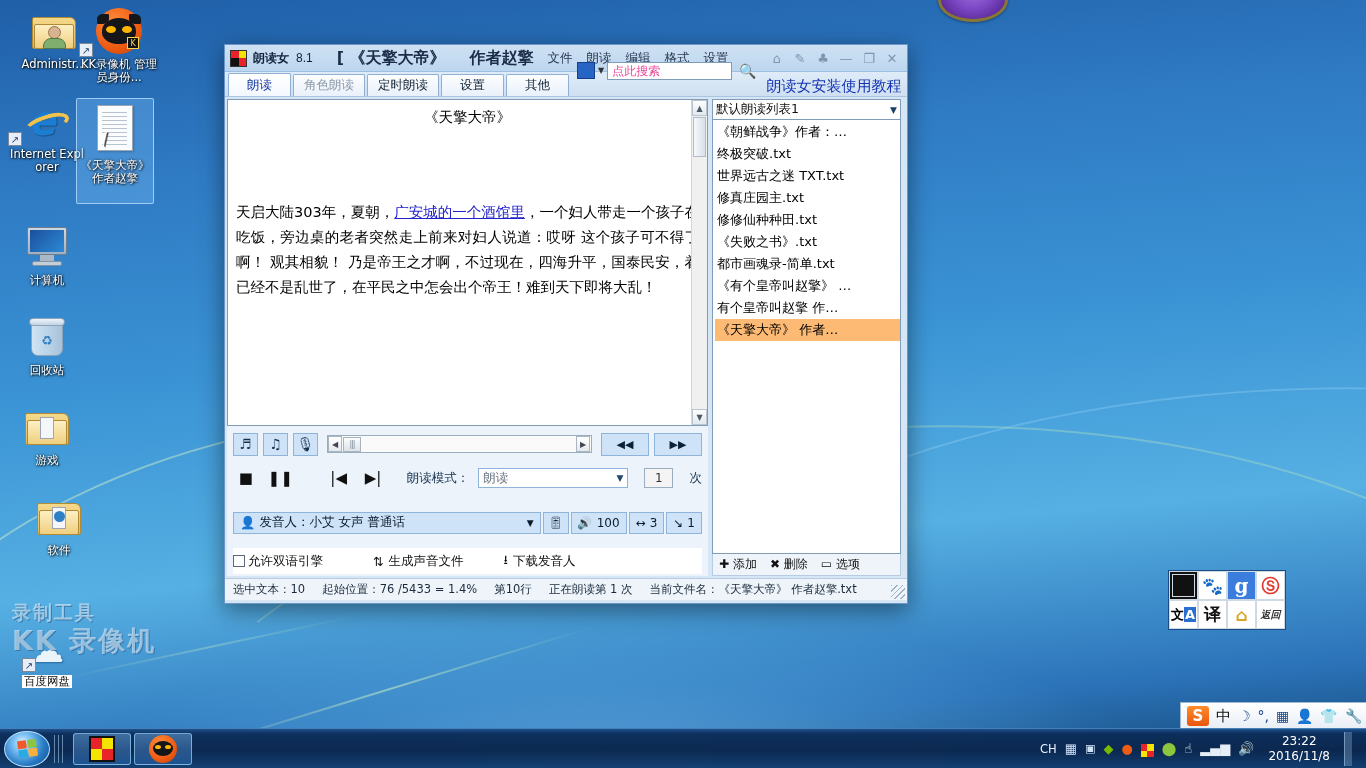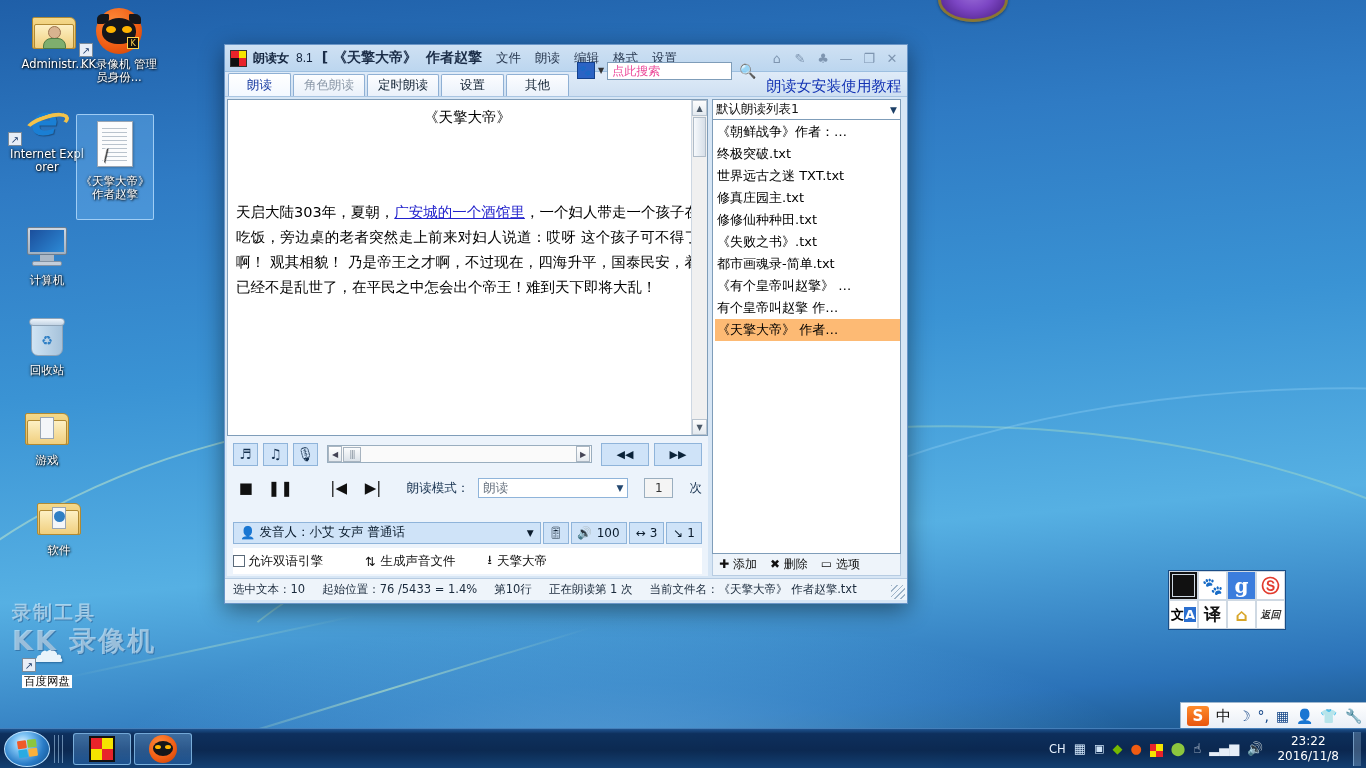--- a/index.html
+++ b/index.html
@@ -93,21 +93,21 @@
   .logo-sq {
     width: 17px; height: 17px; margin-right: 6px;
     display: grid; grid-template-columns: 1fr 1fr; grid-template-rows: 1fr 1fr;
     border: 1px solid #333;
   }
   .logo-sq i { display:block; }
   .title-text {
     font-size: 12px; color: #12233d; font-weight: bold; white-space: nowrap;
     font-family: Liberation Sans, sans-serif;
   }
-  .title-sub { font-size: 14px; color: #1b2d48; font-weight: bold; margin-left: 9px; white-space: nowrap; text-align: right;}
+  .title-sub { font-size: 16px; color: #1b2d48; font-weight: bold; margin-left: 24px; white-space: nowrap; text-align: right;}
   .menu-bar { display: flex; gap: 14px; margin-left: 14px; }
   .menu-bar span { font-size: 12.5px; color: #2a3a52; white-space: nowrap; }
   .win-ctrls { margin-left: auto; display: flex; align-items: center; gap: 9px; padding-right: 8px; }
   .win-ctrls .wc { width: 14px; height: 14px; display:flex; align-items:center; justify-content:center; color:#7e95b0; font-size: 13px; }
 
   .tabstrip {
     height: 25px; display: flex; align-items: flex-end; gap: 2px;
     background: linear-gradient(#dfebf8, #cfe0f2);
     padding: 0 3px; border-bottom: 1px solid #a9c5e2;
   }
@@ -203,21 +203,21 @@
   .voice-box {
     flex: 1; height: 22px; background: #cfe3f8; border: 1px solid #8fb4da;
     display: flex; align-items: center; padding: 0 6px; font-size: 12.5px; color: #0a1b2c;
   }
   .voice-box .cv { margin-left: auto; font-size: 9px; color: #0a1b2c; }
   .mini-btn {
     height: 22px; background: #cfe3f8; border: 1px solid #8fb4da;
     display: flex; align-items: center; justify-content: center; gap: 4px;
     font-size: 12px; color: #0a1b2c; padding: 0 6px; white-space: nowrap;
   }
-  .r4 { height: 26px; margin-top: 2px; gap: 8px; background: #fff; }
+  .r4 { height: 26px; margin-top: 12px; gap: 16px; background: #fff; }
   .chk-wrap { display: flex; align-items: center; gap: 3px; font-size: 12.5px; color: #101010; }
   .chk { width: 12px; height: 12px; border: 1px solid #5a6a7a; background: #fff; }
   .act { display: flex; align-items: center; gap: 5px; font-size: 12.5px; color: #101010; margin-left: 34px; }
 
   .status {
     height: 22px; background: #eef4fa; border-top: 1px solid #b7cce2;
     display: flex; align-items: center; gap: 17px; padding: 0 8px;
     font-size: 11.5px; color: #1a2a3c; white-space: nowrap; position: relative;
   }
   .grip { position:absolute; right: 2px; bottom: 1px; width: 14px; height: 14px;
@@ -281,21 +281,21 @@
   .orb-flag { display: grid; grid-template-columns: 9px 9px; grid-template-rows: 8px 8px; gap: 1px; transform: rotate(-8deg); }
   .orb-flag i { display: block; border-radius: 1px; }
   .tb-grip { width: 12px; height: 28px; margin: 0 4px;
     background: repeating-linear-gradient(90deg, rgba(190,225,255,.5) 0 1px, transparent 1px 4px); }
   .tb-btn {
     width: 58px; height: 32px; margin-left: 3px;
     background: linear-gradient(rgba(130,195,250,.42), rgba(50,120,200,.40));
     border: 1px solid rgba(160,215,255,.65); border-radius: 3px;
     display: flex; align-items: center; justify-content: center;
   }
-  .tray { margin-left: auto; display: flex; align-items: center; gap: 8px; padding-right: 5px; }
+  .tray { margin-left: auto; display: flex; align-items: center; gap: 8px; padding-right: 14px; }
   .tray-txt { color: #e8f3ff; font-size: 11.5px; }
   .clock { color: #fff; font-size: 12px; text-align: center; line-height: 15px; padding: 0 6px; }
 
   
   .imebar {
     position: absolute; right: 0; top: 702px; width: 186px; height: 28px;
     background: linear-gradient(#ffffff, #e8eef6);
     border: 1px solid #9fb8d0; border-right: none;
     display: flex; align-items: center; gap: 7px; padding-left: 6px;
   }
@@ -350,21 +350,21 @@
   <div class="glyph">
     <div style="position:relative;width:46px;height:44px;">
       <div style="position:absolute;left:7px;top:2px;font-size:40px;line-height:40px;color:#1a7fd4;font-weight:bold;font-style:italic;text-shadow:1px 1px 1px rgba(0,0,0,.3);">e</div>
       <div style="position:absolute;left:0;top:16px;width:46px;height:18px;border-radius:50%;border:4px solid #f2c24a;border-left-color:transparent;border-bottom-color:transparent;transform:rotate(-18deg);"></div>
     </div>
     <div class="shortcut-arrow">↗</div>
   </div>
   <div class="lbl">Internet Explorer</div>
 </div>
 
-<div class="dicon sel" style="left:76px; top:114px; height:106px;">
+<div class="dicon sel" style="left:76px; top:98px; height:106px;">
   <div class="glyph" style="height:58px;">
     <div style="width:36px;height:46px;background:#fbfcfd;border:1px solid #9aa6b4;position:relative;box-shadow:1px 1px 2px rgba(0,0,0,.2);">
       <div style="position:absolute;left:4px;top:6px;right:5px;height:1px;background:#b9c3cd;box-shadow:0 4px 0 #b9c3cd,0 8px 0 #b9c3cd,0 12px 0 #b9c3cd,0 16px 0 #b9c3cd,0 20px 0 #b9c3cd,0 24px 0 #b9c3cd,0 28px 0 #b9c3cd,0 32px 0 #b9c3cd;"></div>
     </div>
     <div style="position:absolute;left:24px;top:34px;width:0;height:0;border-left:9px solid #fff;border-bottom:13px solid transparent;transform:rotate(-22deg);filter:drop-shadow(1px 1px 0 #222);"></div>
   </div>
   <div class="lbl">《天擎大帝》 作者赵擎</div>
 </div>
 
 <div class="dicon" style="left:8px; top:222px;">
@@ -541,21 +541,21 @@
           <label class="chk-wrap">
             <span class="chk"></span>
             <span>允许双语引擎</span>
           </label>
           <span class="act">
             <span>⇅</span>
             <span>生成声音文件</span>
           </span>
           <span class="act" style="margin-left:24px;">
             <span>⭳</span>
-            <span>天擎大帝</span>
+            <span>下载发音人</span>
           </span>
         </div>
       </div>
     </div>
 
     <div class="right-pane">
       <div class="list-combo">
         <span>默认朗读列表1</span>
         <span class="cv">▼</span>
       </div>

